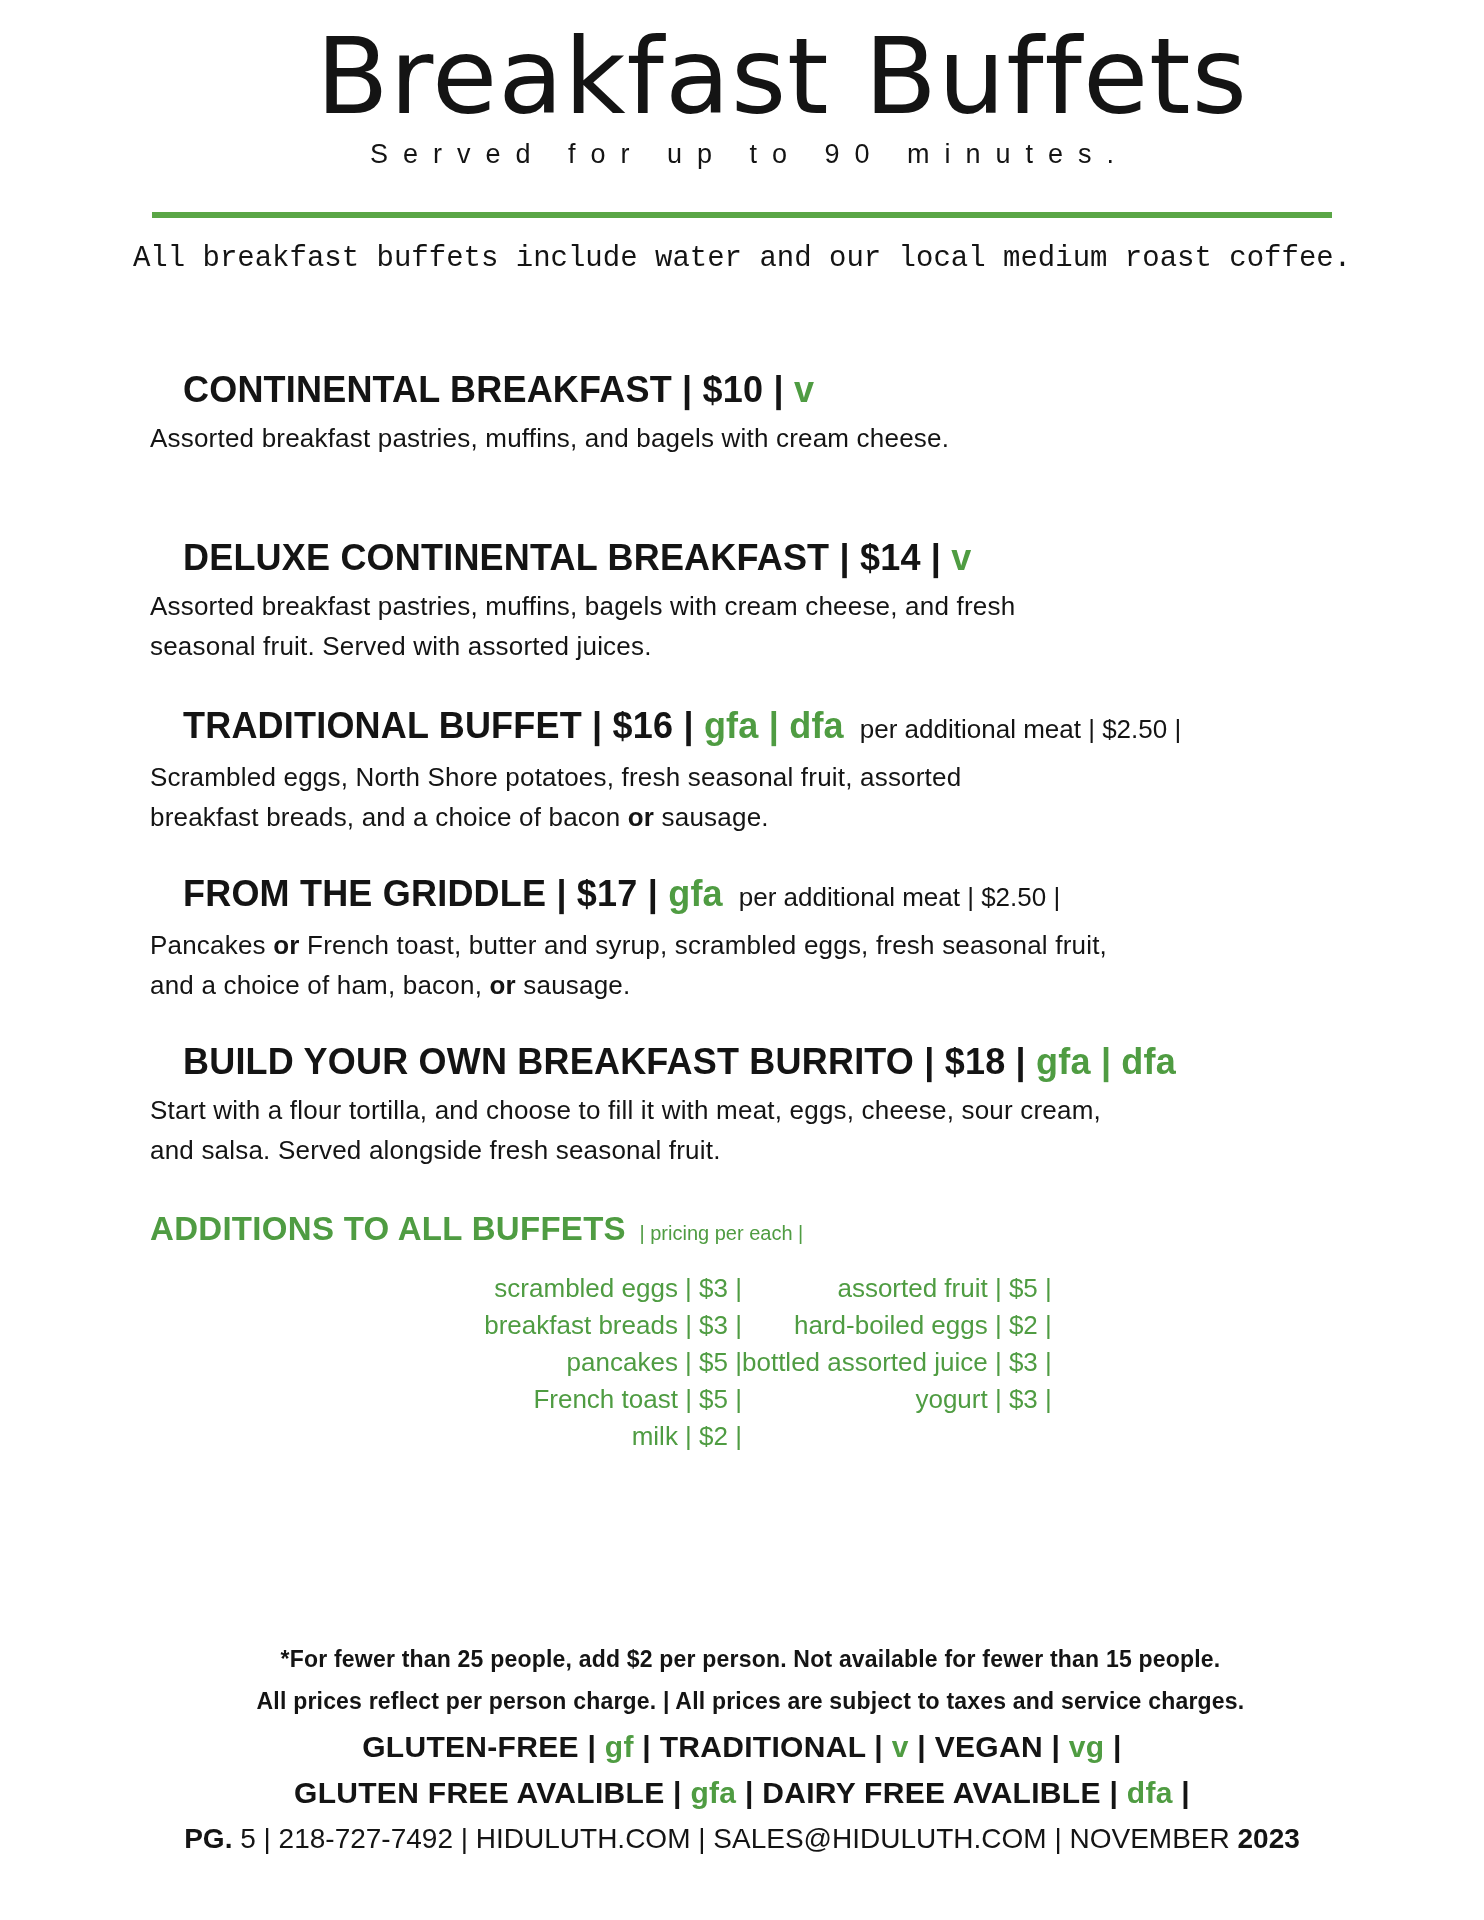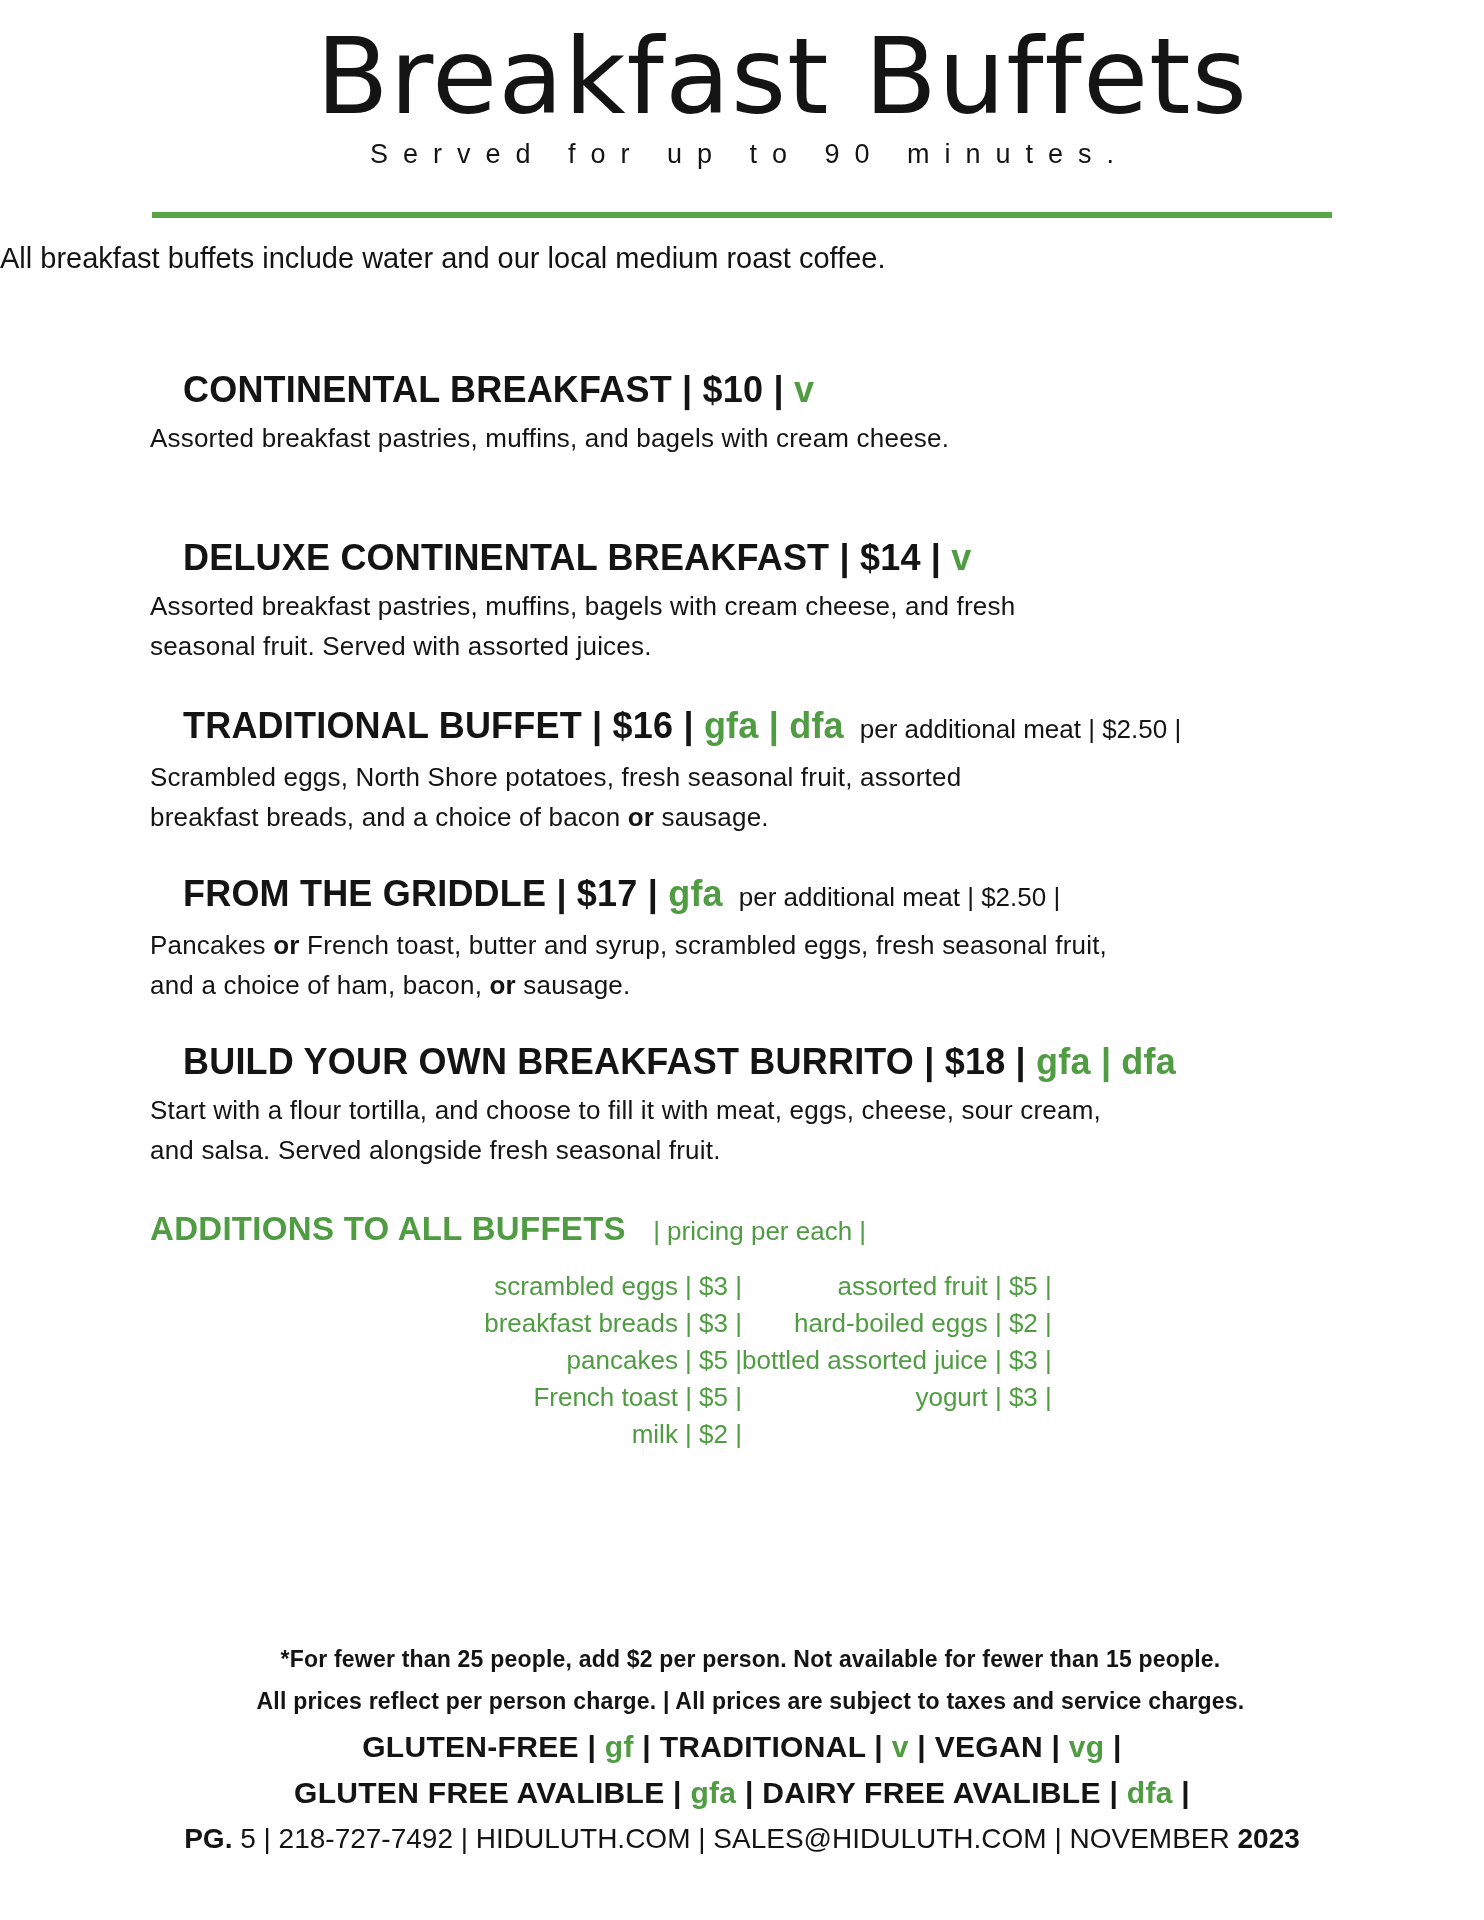--- a/index.html
+++ b/index.html
@@ -27,36 +27,36 @@
     position:absolute;top:138px;left:0;width:100%;
     text-align:center;font-size:27px;line-height:32px;
     letter-spacing:15px;text-indent:15px;white-space:nowrap;
   }
   .rule{
     position:absolute;top:212px;left:152px;
     width:1180px;height:6px;background:var(--rule);
   }
   .intro{
     position:absolute;top:236px;left:0;width:100%;
-    font-size:29px;line-height:45px;
+    text-align:center;font-size:29px;line-height:45px;font-family:Liberation Mono, monospace;
   }
   .sections{position:absolute;top:368px;left:150px;width:1290px;}
   .section{height:168px;}
   .sec-heading{
     font-size:36px;line-height:44px;font-weight:700;
     white-space:nowrap;letter-spacing:0.2px;margin-left:33px;
   }
   .sec-tags{color:var(--green);}
   .sec-note{font-size:26px;font-weight:400;margin-left:16px;letter-spacing:0;}
   .desc{margin-top:6px;}
   .desc-line{font-size:26px;line-height:40px;white-space:nowrap;letter-spacing:0.2px;}
   .desc-line b{font-weight:700;}
   .additions{position:absolute;top:1208px;left:150px;width:1290px;color:var(--green);}
   .add-heading{font-size:33px;line-height:42px;font-weight:700;white-space:nowrap;letter-spacing:0.3px;}
-  .add-note{font-size:26px;font-weight:400;margin-left:20px;letter-spacing:0;}
+  .add-note{font-size:20px;font-weight:400;margin-left:8px;letter-spacing:0;}
   .add-cols{display:flex;margin-top:16px;}
   .add-col-left{width:592px;}
   .add-item{font-size:26px;line-height:37px;white-space:nowrap;text-align:right;}
   .footer{position:absolute;top:1638px;left:0;width:100%;text-align:center;}
   .fnote{font-size:23px;line-height:42px;font-weight:700;letter-spacing:0.2px;padding-left:17px;}
   .legend{font-size:30px;line-height:46px;font-weight:700;white-space:nowrap;letter-spacing:0.3px;}
   #legend1{margin-top:2px;}
   .bottomline{font-size:28px;line-height:42px;font-weight:400;margin-top:2px;white-space:nowrap;}
   .green{color:var(--green);}
   .bottomline b,.fline b{font-weight:700;}

